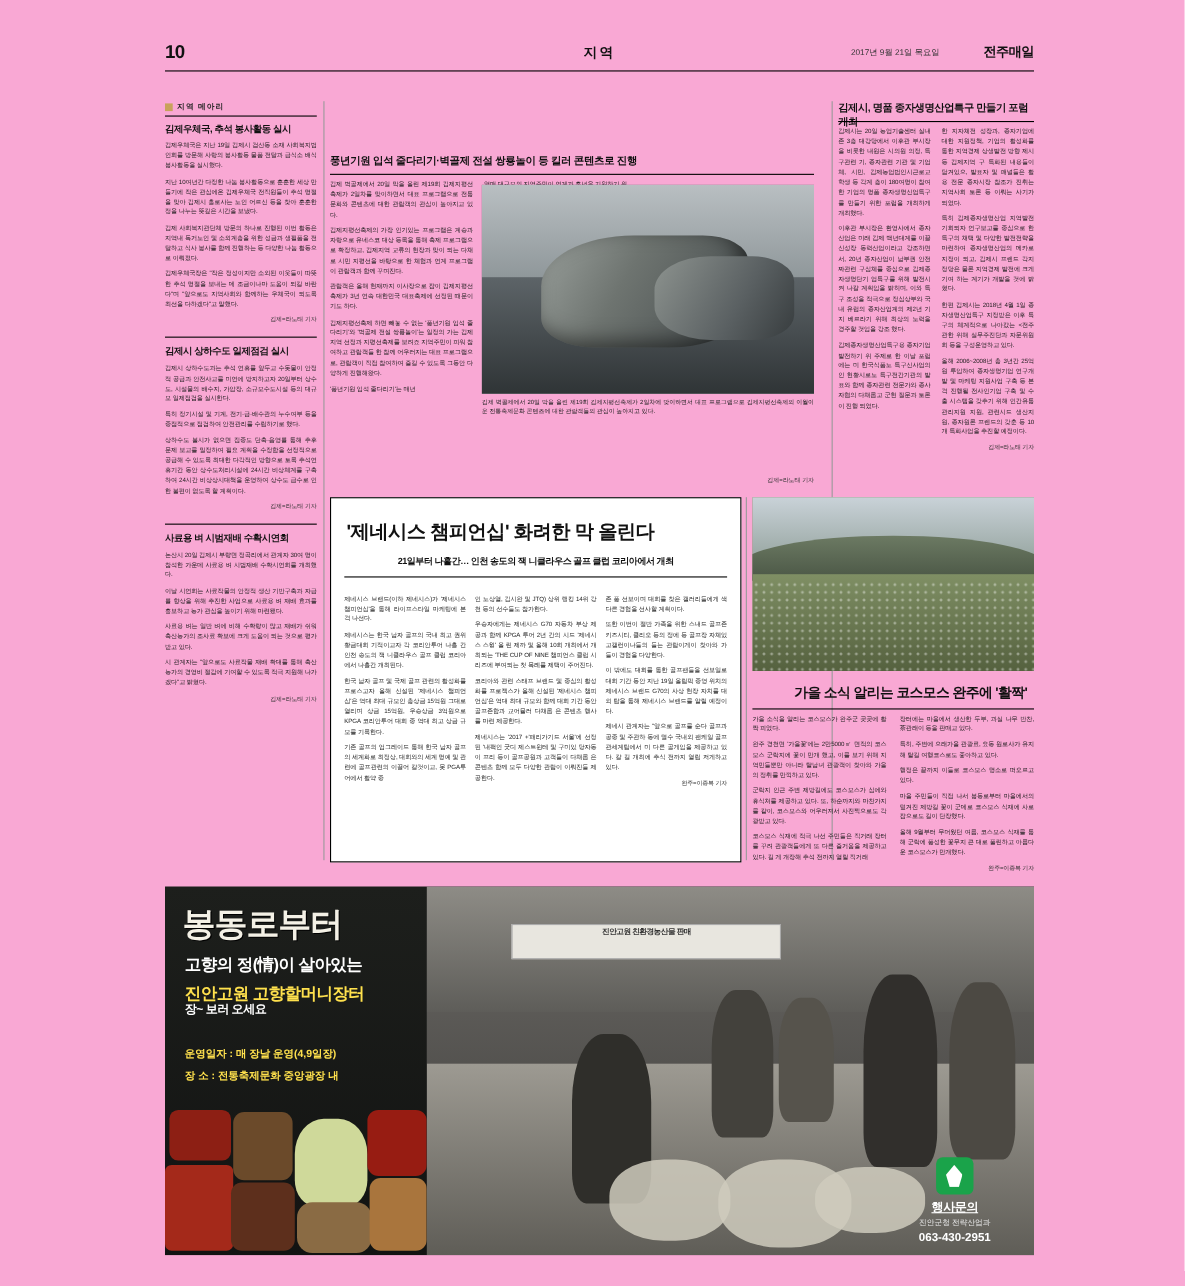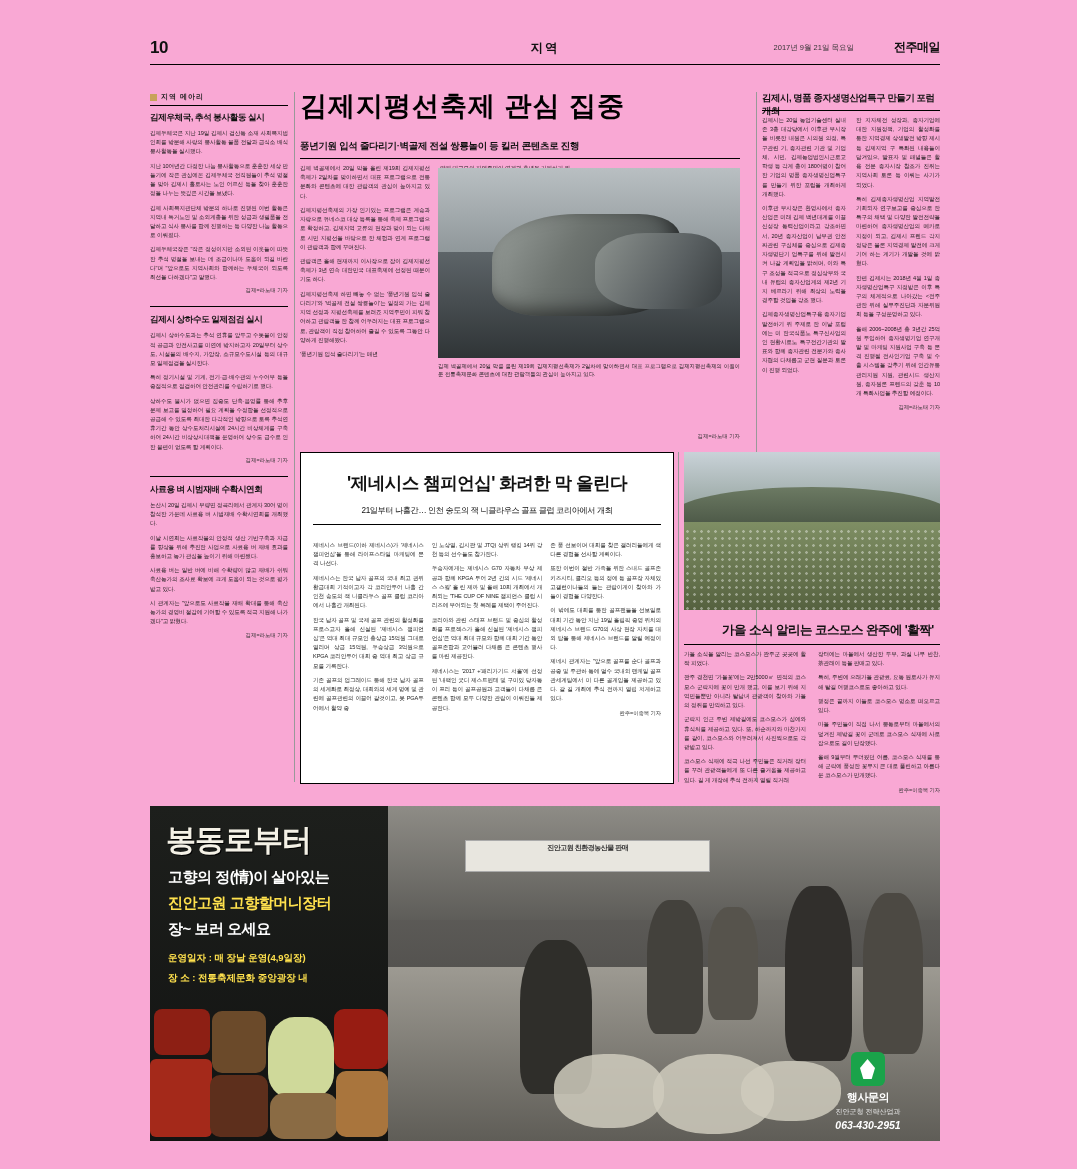--- a/index.html
+++ b/index.html
@@ -219,27 +219,26 @@
     position: absolute;
     left: 300px; top: 452px;
     width: 372px; height: 330px;
     border: 1px solid #000;
     background: #fff;
   }
   .feature-head {
     margin: 18px 14px 0 14px;
     font-size: 17.5px;
     font-weight: bold;
-    text-align: center;
     letter-spacing: -0.5px;
   }
   .feature-sub {
     margin: 10px 12px 0 12px;
     font-size: 8.2px;
-    font-weight: normal;
+    font-weight: bold;
     text-align: center;
     letter-spacing: -0.4px;
   }
   .feature-rule {
     margin: 8px 12px 0 12px;
     border-top: 1px solid #000;
   }
   .feature-cols {
     position: absolute;
     left: 12px; top: 88px;
@@ -335,22 +334,22 @@
   .ad-line2 {
     position: absolute;
     left: 18px; top: 88px;
     font-size: 15px;
     font-weight: bold;
     color: #ffe14d;
     letter-spacing: -0.5px;
   }
   .ad-line3 {
     position: absolute;
-    left: 18px; top: 114px;
-    font-size: 15px;
+    left: 18px; top: 104px;
+    font-size: 11px;
     font-weight: bold;
     color: #ffffff;
     letter-spacing: -0.5px;
   }
   .ad-info1 {
     position: absolute;
     left: 18px; top: 146px;
     font-size: 9.5px;
     font-weight: bold;
     color: #ffe14d;
@@ -429,27 +428,27 @@
   }
   .ad-logo-mark::after {
     content: "";
     position: absolute;
     left: 9px; top: 7px;
     width: 15px; height: 20px;
     background: #fff;
     clip-path: polygon(50% 0, 100% 45%, 78% 100%, 22% 100%, 0 45%);
   }
   .ad-logo-t1 {
-    font-size: 11px; font-weight: bold; letter-spacing: -0.4px;
+    font-size: 11px; font-weight: bold; letter-spacing: -0.4px; text-decoration: underline;
   }
   .ad-logo-t2 {
     font-size: 7px; margin-top: 2px; color: #e8e8e8;
   }
   .ad-logo-t3 {
-    font-size: 10.5px; font-weight: bold; margin-top: 2px; font-style: italic;
+    font-size: 10.5px; font-weight: bold; margin-top: 2px;
   }
 </style>
 </head>
 <body>
 
 <div class="page">
 
   <div class="masthead">
     <div class="page-number">10</div>
     <div class="section-title">지역</div>
@@ -497,21 +496,20 @@
         <p>시 관계자는 "앞으로도 사료작물 재배 확대를 통해 축산농가의 경영비 절감에 기여할 수 있도록 적극 지원해 나가겠다"고 밝혔다.</p>
       </div>
       <div class="byline">김제=라노태 기자</div>
     </div>
   </div>
 
   <div class="vline" style="left:294px; top:92px; height:690px;"></div>
   <div class="vline" style="left:756px; top:92px; height:690px;"></div>
   <div class="vline" style="left:678px; top:452px; height:330px;"></div>
 
-  <div class="lead-head">김제지평선축제 관심 집중</div>
   <div class="lead-sub">풍년기원 입석 줄다리기·벽골제 전설 쌍룡놀이 등 킬러 콘텐츠로 진행</div>
   <div class="lead-rule"></div>
 
   <div class="lead-col c1 col-text">
     <p>김제 벽골제에서 20일 막을 올린 제19회 김제지평선축제가 2일차를 맞이하면서 대표 프로그램으로 전통문화와 콘텐츠에 대한 관람객의 관심이 높아지고 있다.</p>
     <p>김제지평선축제의 가장 인기있는 프로그램은 계승과 자랑으로 유네스코 대상 등록을 통해 축제 프로그램으로 확정하고, 김제지역 교류의 현장과 맞이 되는 다채로 시민 지평선을 바탕으로 한 체험과 연계 프로그램이 관람객과 함께 꾸며진다.</p>
     <p>관람객은 올해 현재까지 이사장으로 잡이 김제지평선축제가 3년 연속 대한민국 대표축제에 선정된 때문이기도 하다.</p>
     <p>김제지평선축제 하면 빼놓 수 없는 '풍년기원 입석 줄다리기'와 '벽골제 전설 쌍룡놀이'는 일정의 가는 김제 지역 선정과 지평선축제를 보려죠 지역주민이 피워 참여하고 관람객들 한 참께 어우러지는 대표 프로그램으로, 관람객이 직접 참여하여 즐길 수 있도록 그동안 다양하게 진행해왔다.</p>
     <p>'풍년기원 입석 줄다리기'는 매년</p>
   </div>

